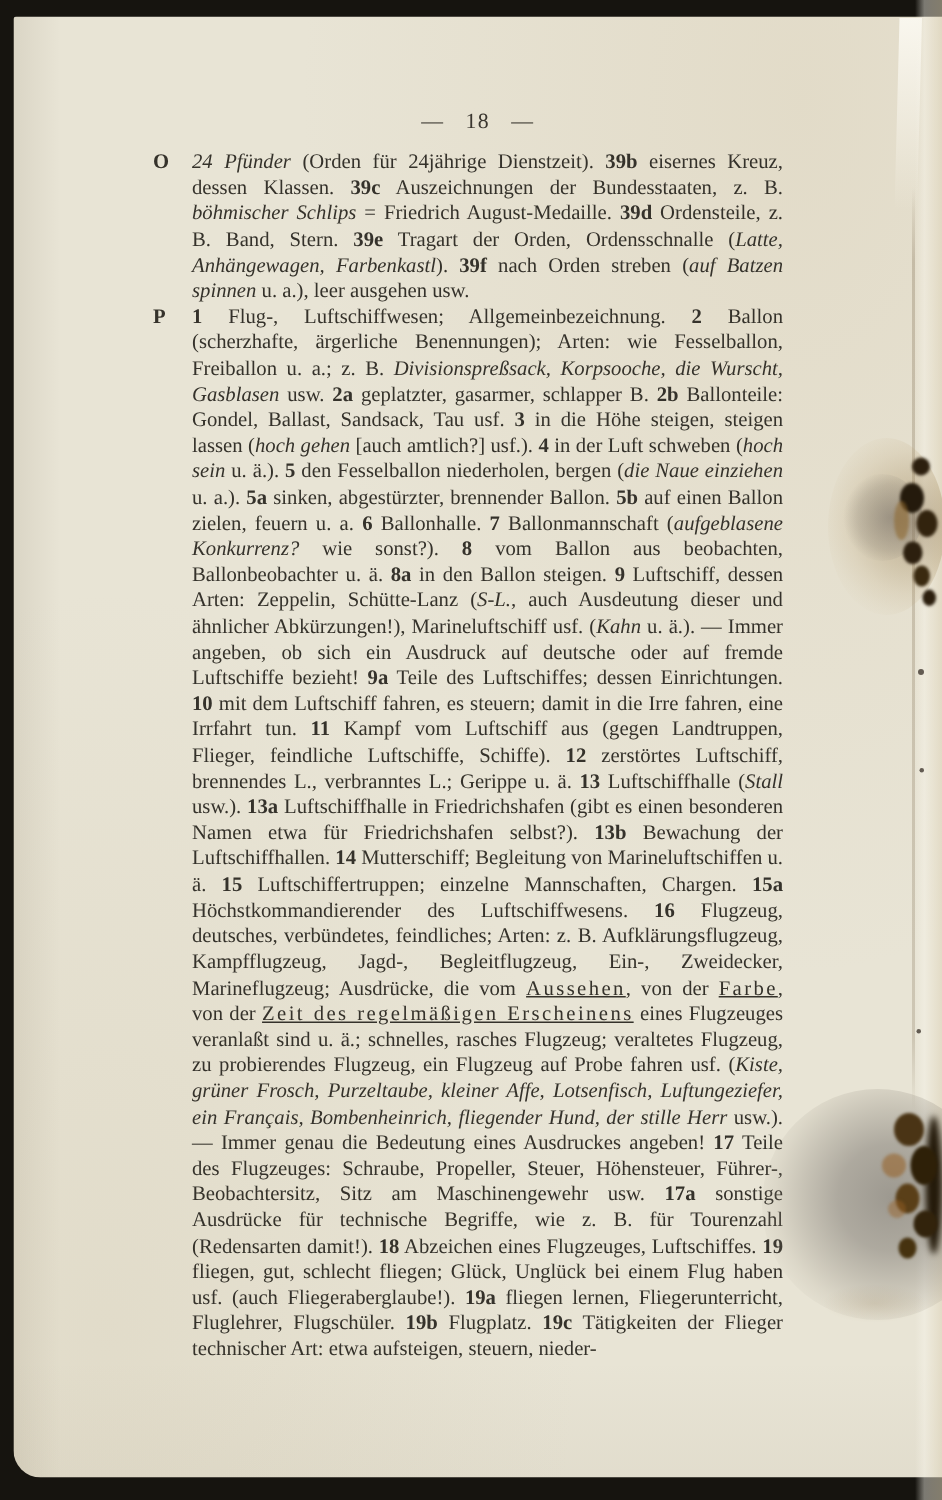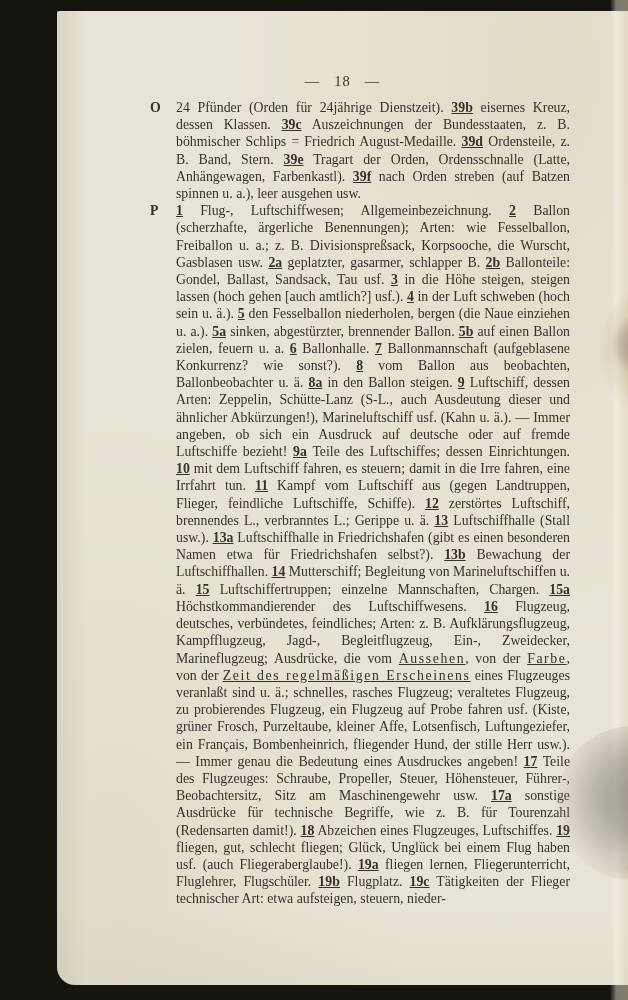--- a/index.html
+++ b/index.html
@@ -7,21 +7,21 @@
     --ink:#35322b;
     --frame:#16140f;
   }
   html,body{margin:0;padding:0;}
   body{
     width:628px;height:1000px;
     background:var(--frame);
     font-family:"Liberation Serif","DejaVu Serif",serif;
     overflow:hidden;position:relative;
   }
-  .scan{position:absolute;inset:0;margin-left:48px;}
+  .scan{position:absolute;inset:0;}
   .paper{
     position:absolute;left:9px;right:0;top:11px;bottom:15px;
     background:
       radial-gradient(ellipse at 85% 6%, rgba(205,188,155,.22), transparent 45%),
       radial-gradient(ellipse at 10% 90%, rgba(195,182,150,.18), transparent 40%),
       linear-gradient(90deg, rgba(95,80,55,.10), transparent 5%),
       linear-gradient(0deg, rgba(120,105,75,.06), transparent 8%),
       var(--paper);
     border-radius:2px 0 0 18px;
     color:var(--ink);
@@ -55,22 +55,22 @@
     text-align:justify;
     hyphens:auto;
     color:var(--ink);
   }
   .entry{position:relative;padding-left:9px;}
   .entry + .entry{margin-top:0px;}
   .entry .marker{
     position:absolute;left:-17px;top:0;
     font-weight:bold;
   }
-  .seg-b{font-weight:bold;text-decoration:underline;}
-  .seg-i{}
+  .seg-b{font-weight:bold;}
+  .seg-i{font-style:italic;}
   .seg-sp{letter-spacing:1.6px;text-decoration:underline;}
   
   .stain{position:absolute;pointer-events:none;}
   .blur1{filter:blur(1.2px);}
   .blur2{filter:blur(2.2px);}
   .round{border-radius:50%;}
   
   .sA-halo{left:552px;top:292px;width:78px;height:118px;border-radius:50%;
     background:radial-gradient(ellipse at 72% 48%, rgba(135,110,75,.45) 0%, rgba(165,140,95,.32) 35%, rgba(185,160,115,.18) 55%, rgba(200,180,140,.08) 70%, transparent 80%);}
   .sA-gray{left:561px;top:316px;width:54px;height:58px;border-radius:50%;

